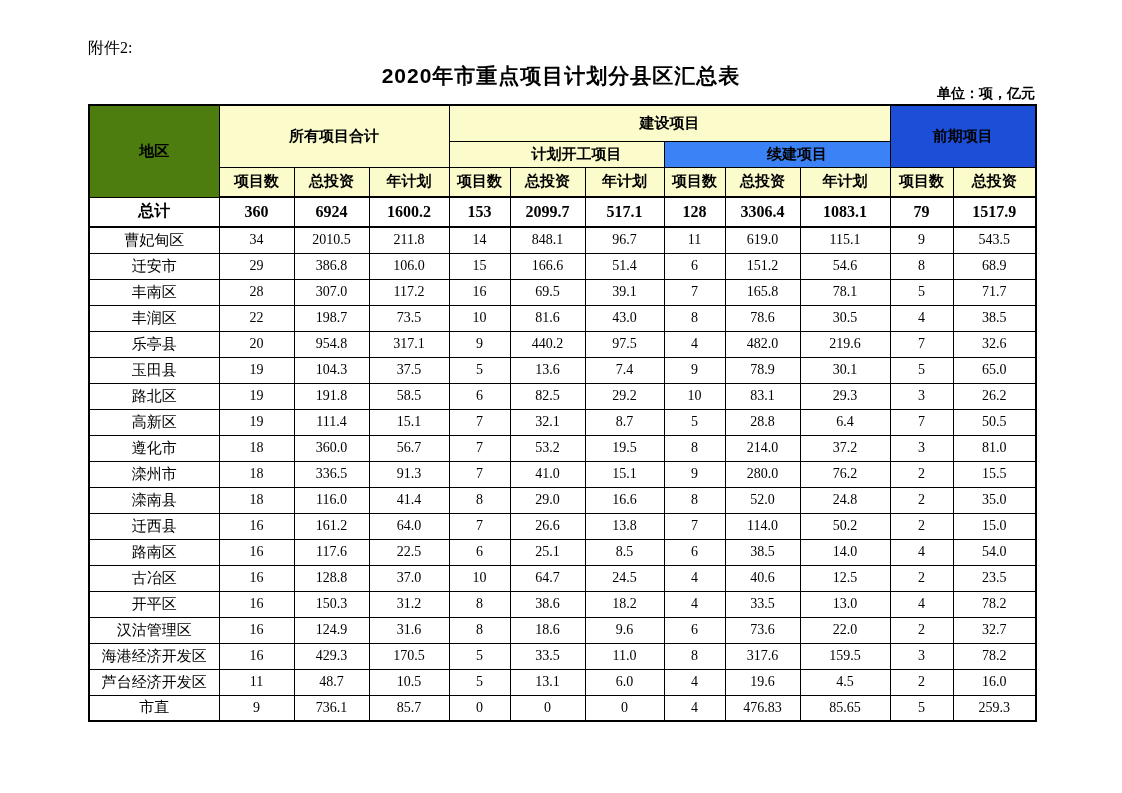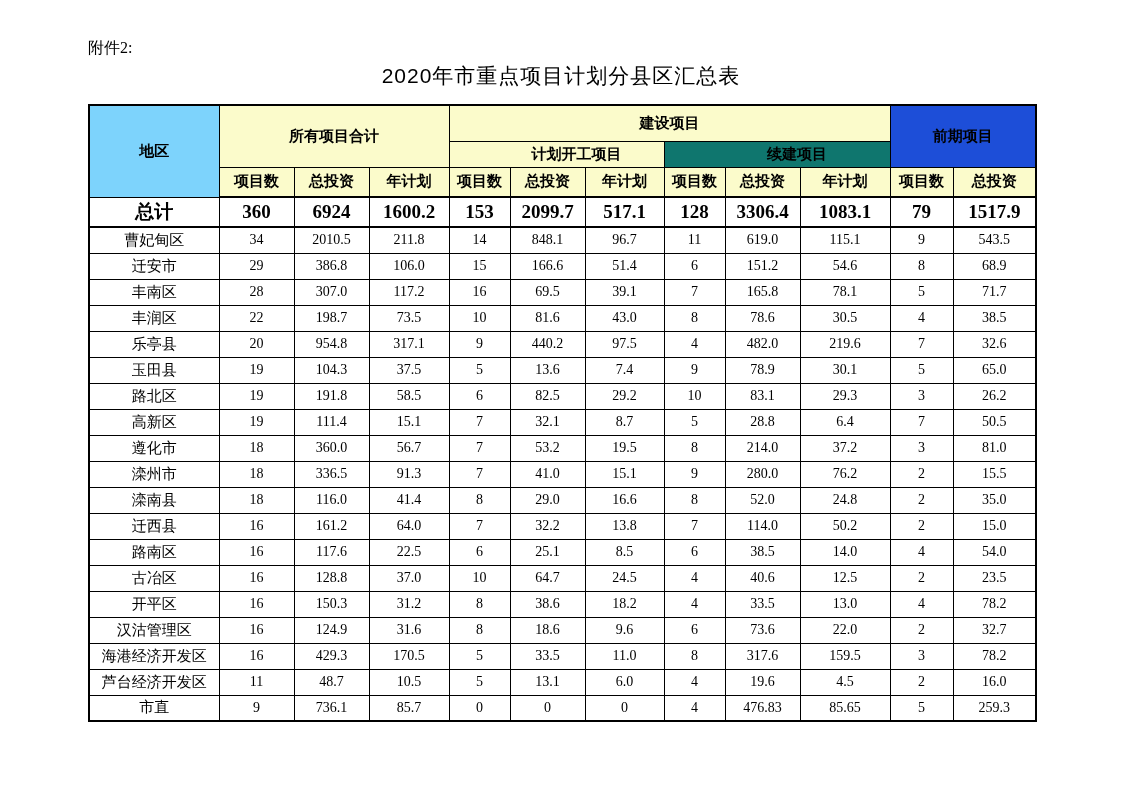--- a/index.html
+++ b/index.html
@@ -20,21 +20,21 @@
     left: 88px; top: 38px;
     font-size: 16px;
     font-family: "Liberation Serif", "DejaVu Serif", serif;
   }
   .title {
     position: absolute;
     left: 0; top: 62px;
     width: 1122px;
     text-align: center;
     font-size: 21px;
-    font-weight: normal;
+    font-weight: bold;
     font-family: "Liberation Sans", "DejaVu Sans", sans-serif;
     letter-spacing: 1px;
   }
   .unit-note {
     position: absolute;
     left: 88px; top: 85px;
     width: 947px;
     text-align: right;
     font-size: 14px;
     font-weight: bold;
@@ -71,61 +71,62 @@
     height: 26px;
     font-family: "Liberation Serif", "DejaVu Serif", serif;
   }
   .summary-table tbody td.region-cell {
     font-size: 15px;
   }
   .summary-table tbody tr.total-row td {
     font-weight: bold;
     height: 30px;
     border-bottom: 2px solid #000;
-    font-size: 19px;
+    font-size: 16px;
   }
   .summary-table tbody tr.total-row td.region-cell {
     font-family: "Liberation Sans", "DejaVu Sans", sans-serif;
   }
 </style>
 </head>
 <body>
 
 <div class="page">
 
   <div class="attachment">附件2:</div>
 
   <div class="title">2020年市重点项目计划分县区汇总表</div>
 
+  <div class="unit-note">单位：项，亿元</div>
 
   <table class="summary-table">
     <colgroup>
       <col style="width:130px">
       <col style="width:75px">
         <col style="width:75px">
         <col style="width:80px">
       <col style="width:61px">
         <col style="width:75px">
         <col style="width:79px">
       <col style="width:61px">
         <col style="width:75px">
         <col style="width:90px">
       <col style="width:63px">
         <col style="width:83px">
     </colgroup>
     <thead>
       <tr class="hrow1">
-        <th rowspan="3" style="background: #7dd3fc;">地区</th>
+        <th rowspan="3" style="background: #4d7c0f;">地区</th>
         <th colspan="3" rowspan="2" style="background: rgb(251, 251, 203); margin-top: 16px;">所有项目合计</th>
         <th colspan="6" style="background: rgb(251, 251, 203);">建设项目</th>
         <th colspan="2" rowspan="2" style="background: #1d4ed8;">前期项目</th>
       </tr>
       <tr class="hrow2">
         <th colspan="3" style="background: rgb(251, 251, 203);">计划开工项目</th>
-        <th colspan="3" style="background: #0f766e;">续建项目</th>
+        <th colspan="3" style="background: #3b82f6;">续建项目</th>
       </tr>
       <tr class="hrow3">
         <th style="background: rgb(251, 251, 203);">项目数</th>
         <th style="background: rgb(251, 251, 203);">总投资</th>
         <th style="background: rgb(251, 251, 203);">年计划</th>
         <th style="background: rgb(251, 251, 203);">项目数</th>
         <th style="background: rgb(251, 251, 203);">总投资</th>
         <th style="background: rgb(251, 251, 203);">年计划</th>
         <th style="background: rgb(251, 251, 203);">项目数</th>
         <th style="background: rgb(251, 251, 203);">总投资</th>
@@ -302,21 +303,21 @@
           <td>24.8</td>
           <td>2</td>
           <td>35.0</td>
         </tr>
         <tr>
           <td class="region-cell">迁西县</td>
           <td>16</td>
           <td>161.2</td>
           <td>64.0</td>
           <td>7</td>
-          <td>32.2</td>
+          <td>26.6</td>
           <td>13.8</td>
           <td>7</td>
           <td>114.0</td>
           <td>50.2</td>
           <td>2</td>
           <td>15.0</td>
         </tr>
         <tr>
           <td class="region-cell">路南区</td>
           <td>16</td>

